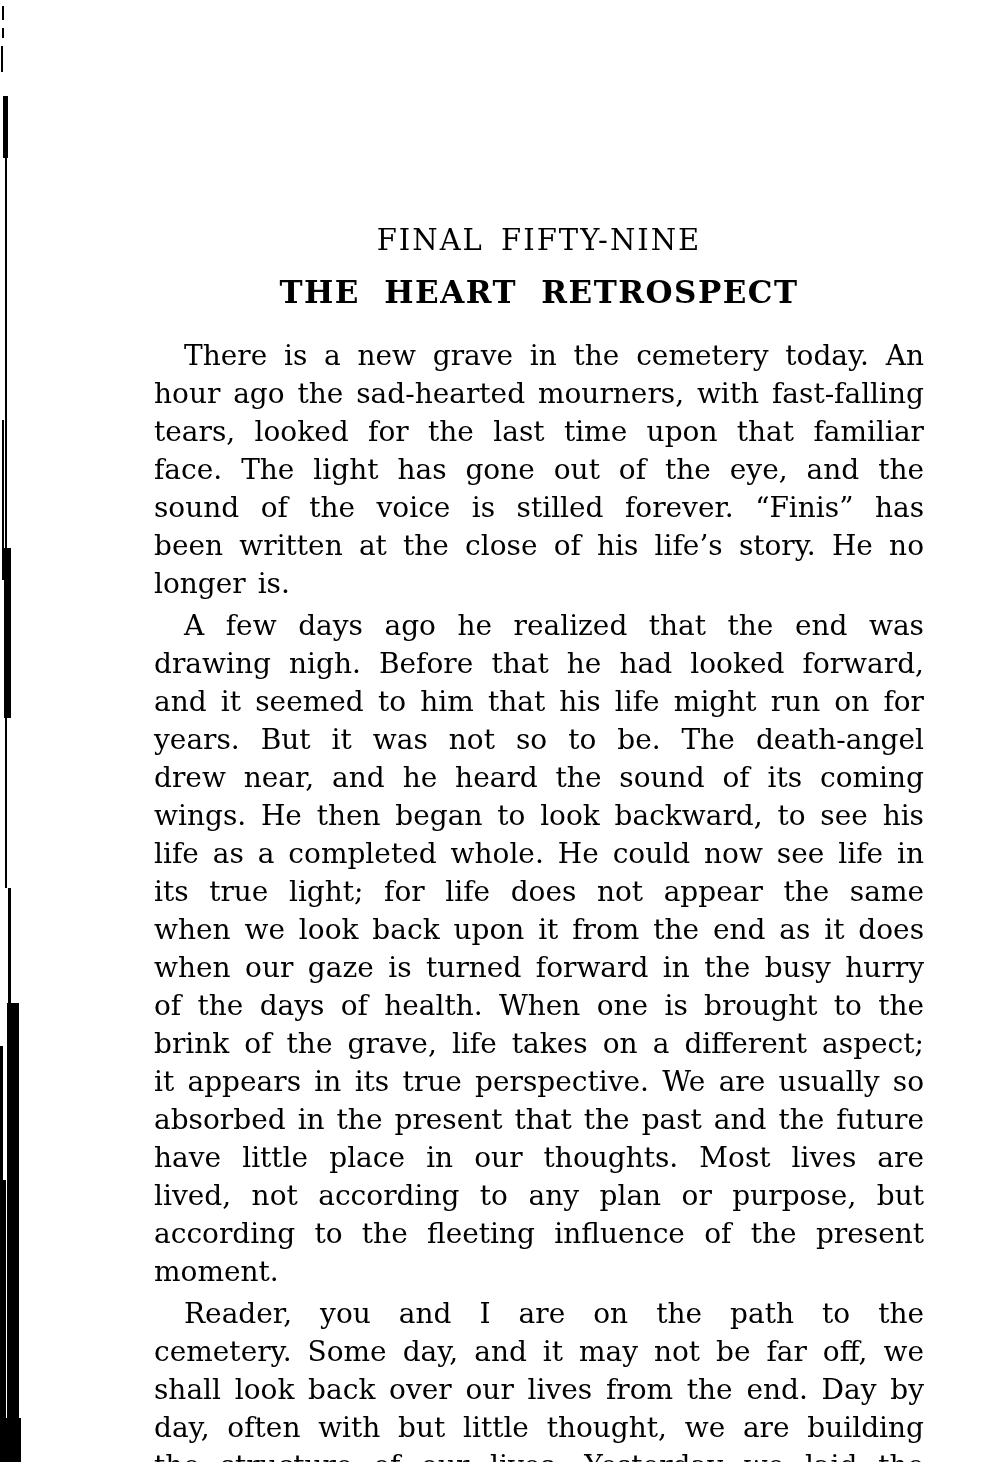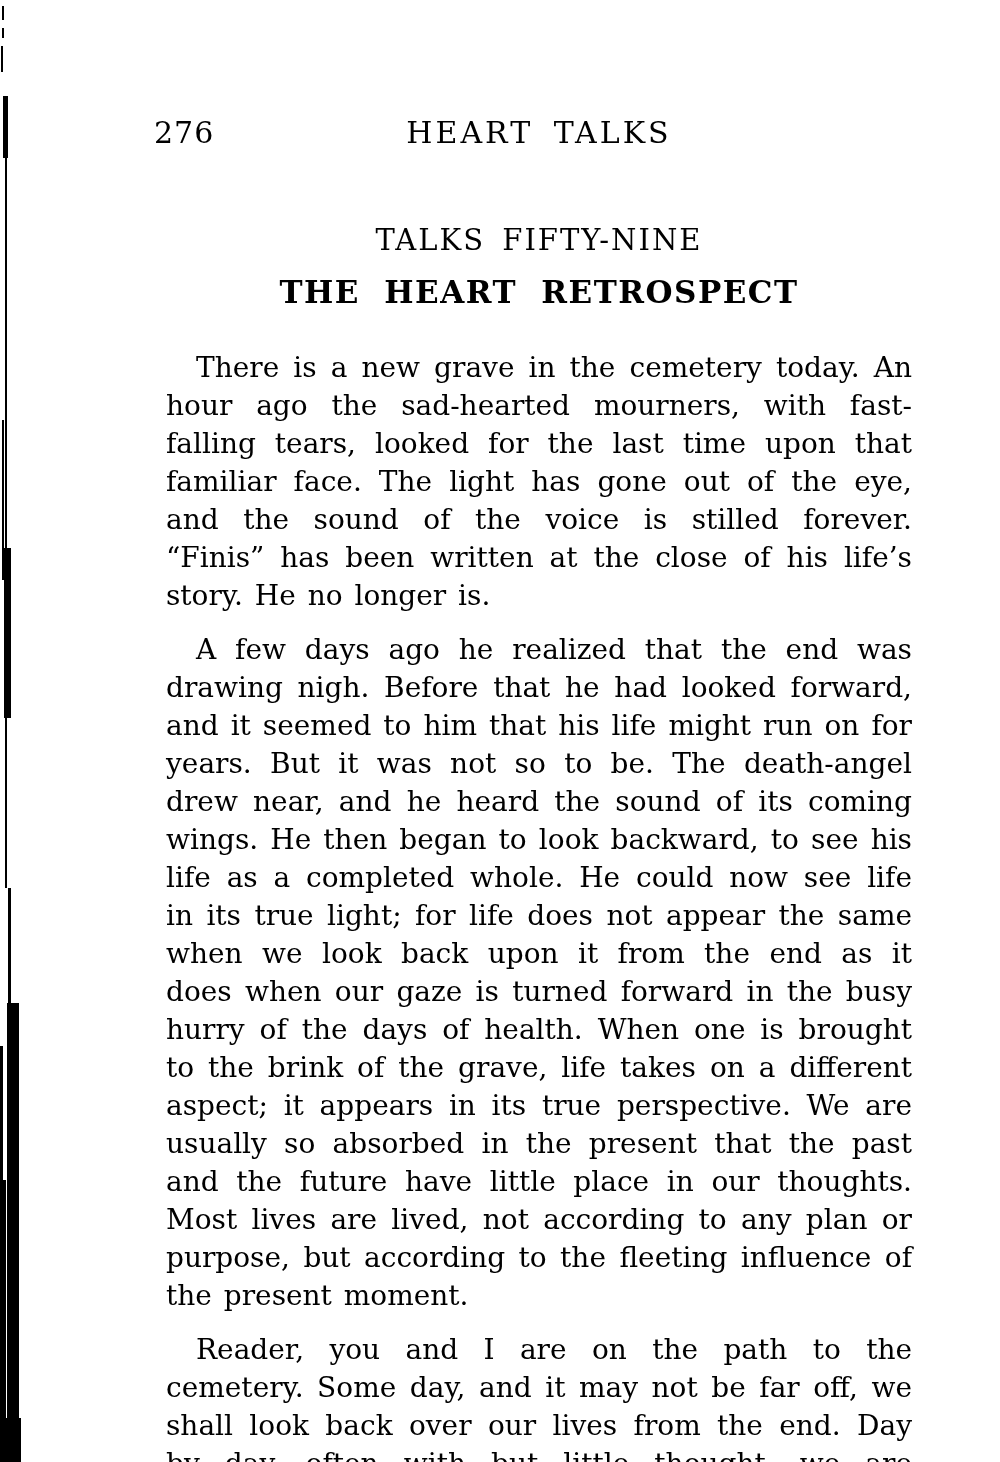--- a/index.html
+++ b/index.html
@@ -48,21 +48,21 @@
     font-weight:bold;
     letter-spacing:1.5px;word-spacing:12px;
     margin:0;
   }
   
   .bodytext{
     position:absolute;
     left:150px;top:333px;width:778px;
   }
   .bodytext p{
-    margin:16px;
+    margin:4px;
     font-size:28px;
     line-height:38px;
     text-align:justify;
     text-indent:30px;
     word-spacing:3px;
   }
 </style>
 </head>
 <body>
 
@@ -77,26 +77,22 @@
     <span class="bind" style="left:2px;top:420px;width:2px;height:160px;"></span>
     <span class="bind" style="left:4px;top:548px;width:7px;height:170px;"></span>
     <span class="bind" style="left:5px;top:718px;width:2px;height:170px;"></span>
     <span class="bind" style="left:8px;top:888px;width:3px;height:115px;"></span>
     <span class="bind" style="left:7px;top:1003px;width:12px;height:459px;"></span>
     <span class="bind" style="left:0px;top:1046px;width:3px;height:416px;"></span>
     <span class="bind" style="left:2px;top:1180px;width:4px;height:282px;"></span>
     <span class="bind" style="left:0px;top:1418px;width:21px;height:44px;"></span>
   </div>
 
-  <div class="runhead">
-    <span class="pagenum">276</span>
-    <span class="runtitle">HEART TALKS</span>
-  </div>
 
-  <div class="kicker">TALKS FIFTY-NINE</div>
+  <div class="kicker">FINAL FIFTY-NINE</div>
   <h1 class="title">THE HEART RETROSPECT</h1>
 
   <div class="bodytext">
     <p>There is a new grave in the cemetery today.  An hour ago the sad-hearted mourners, with fast-falling tears, looked for the last time upon that familiar face.  The light has gone out of the eye, and the sound of the voice is stilled forever.  “Finis” has been written at the close of his life’s story.  He no longer is.</p>
     <p>A few days ago he realized that the end was drawing nigh.  Before that he had looked forward, and it seemed to him that his life might run on for years.  But it was not so to be.  The death-angel drew near, and he heard the sound of its coming wings.  He then began to look backward, to see his life as a completed whole.  He could now see life in its true light; for life does not appear the same when we look back upon it from the end as it does when our gaze is turned forward in the busy hurry of the days of health.  When one is brought to the brink of the grave, life takes on a different aspect; it appears in its true perspective.  We are usually so absorbed in the present that the past and the future have little place in our thoughts.  Most lives are lived, not according to any plan or purpose, but according to the fleeting influence of the present moment.</p>
     <p>Reader, you and I are on the path to the cemetery.  Some day, and it may not be far off, we shall look back over our lives from the end.  Day by day, often with but little thought, we are building the structure of our lives.  Yesterday we laid the foundation of today, and</p>
   </div>
 
 </div>
 

